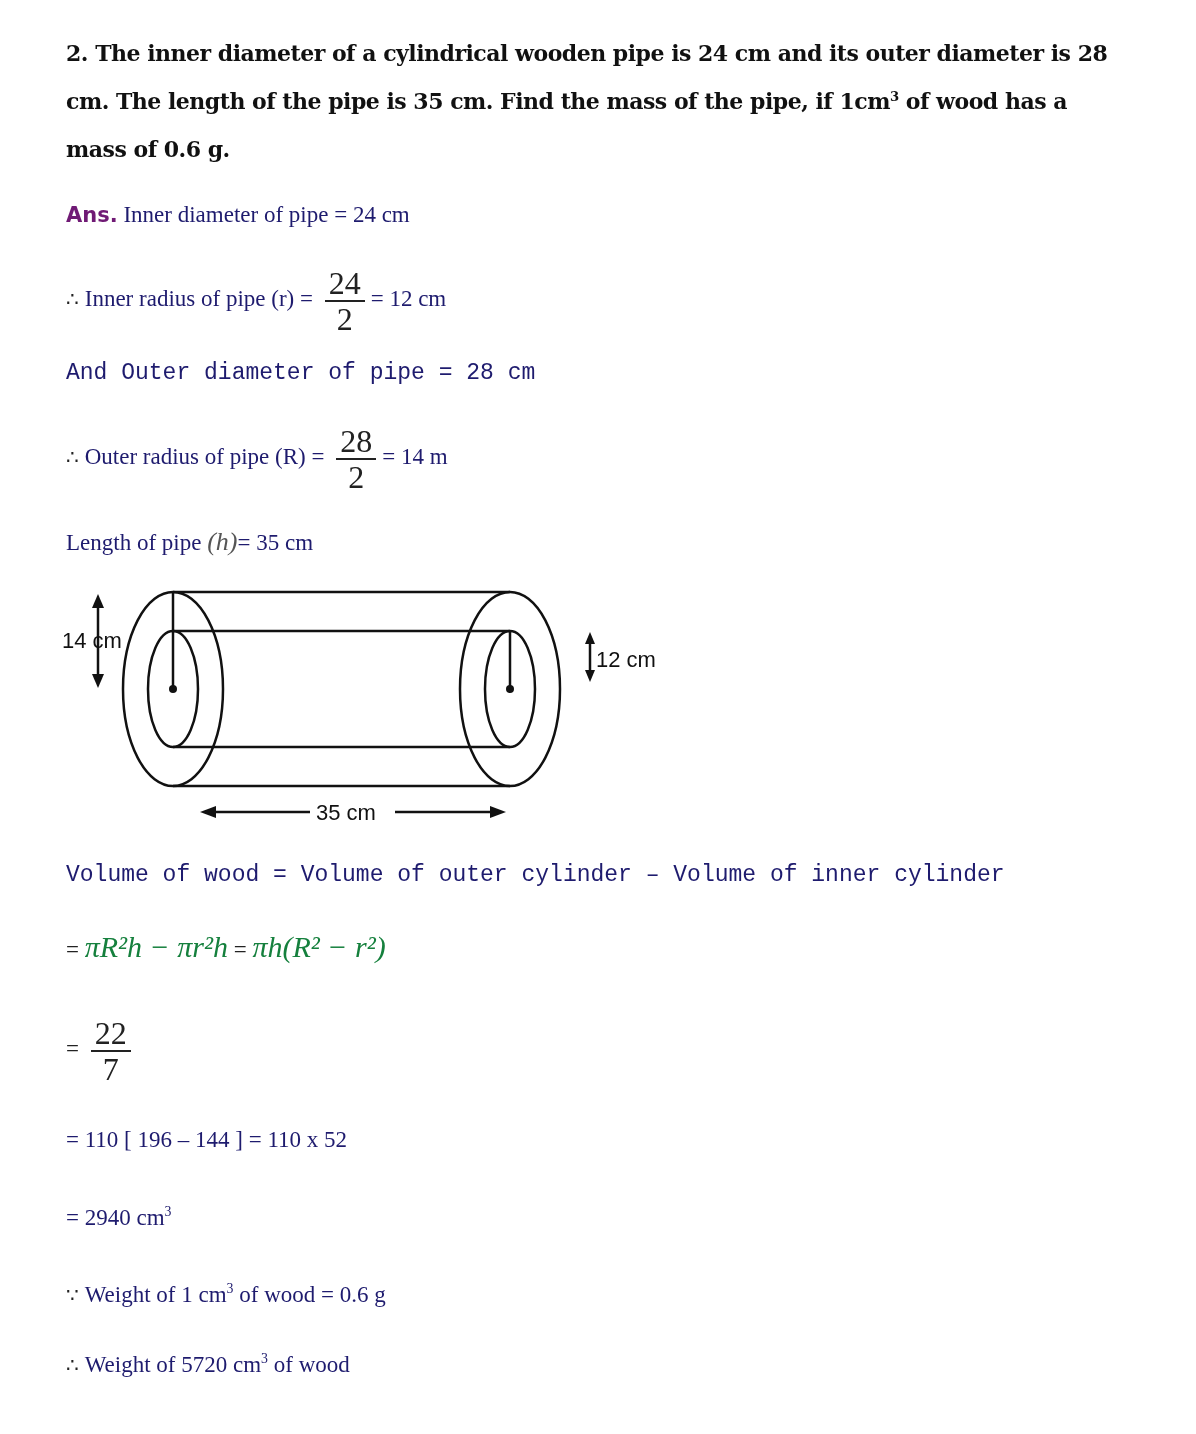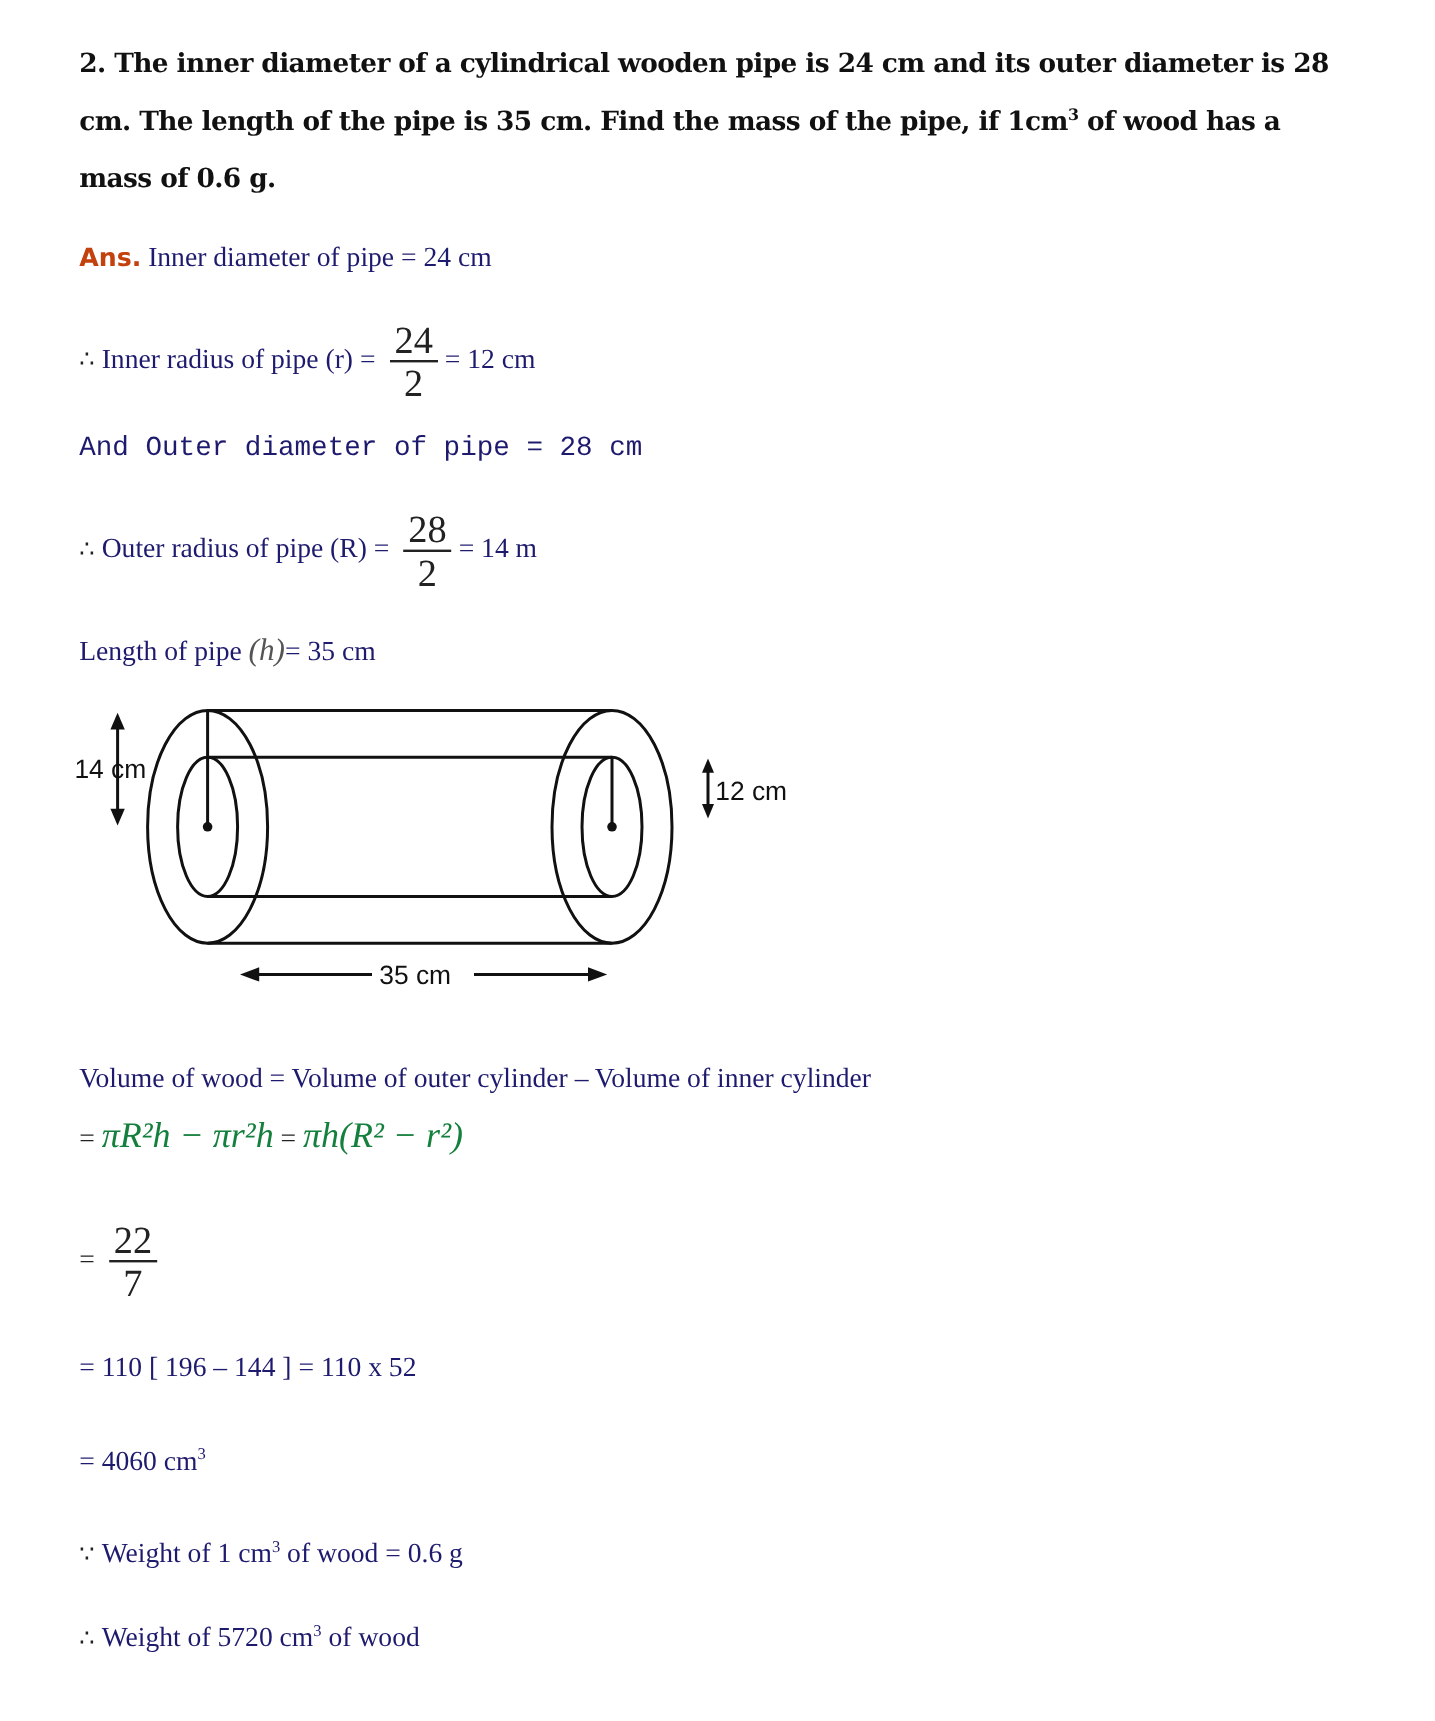--- a/index.html
+++ b/index.html
@@ -1,19 +1,19 @@
 <!DOCTYPE html>
 <html><head>
   <meta charset="utf-8">
   <style>
     html, body { margin: 0; padding: 0; background: #ffffff; }
     body { width: 1196px; height: 1434px; position: relative; overflow: hidden; }
     .q { position: absolute; left: 66px; font-family: "DejaVu Serif", serif; font-weight: bold; font-size: 22px; color: #111; letter-spacing: -0.5px; }
     .ln { position: absolute; left: 66px; font-family: "Liberation Serif", serif; font-size: 23px; color: #1e1b6e; white-space: nowrap; }
-    .ans { font-family: "DejaVu Sans", sans-serif; font-weight: bold; color: #c2410c; font-size: 21px; }
+    .ans { font-family: "DejaVu Sans", sans-serif; font-weight: bold; color: #701a75; font-size: 21px; }
     .sym { color: #222; font-size: 20px; margin-right: 6px; }
     .frac { display: inline-block; vertical-align: middle; text-align: center; color: #222; font-size: 32px; margin: 0 6px; }
     .frac .num { display: block; border-bottom: 2px solid #222; padding: 0 4px; line-height: 34px; }
     .frac .den { display: block; line-height: 34px; }
     .math { font-family: "Liberation Serif", serif; color: #15803d; font-size: 30px; font-style: italic; }
     sup { font-size: 60%; }
     .diagram { position: absolute; left: 60px; top: 582px; }
   </style>
 </head>
 <body>
@@ -74,38 +74,38 @@
     <polygon points="530,50 525,62 535,62"></polygon>
     <polygon points="530,100 525,88 535,88"></polygon>
     <polygon points="140,230 156,224 156,236"></polygon>
     <polygon points="446,230 430,224 430,236"></polygon>
   </g>
   <text x="2" y="66" font-family="Liberation Sans, sans-serif" font-size="22" fill="#111">14 cm</text>
   <text x="536" y="85" font-family="Liberation Sans, sans-serif" font-size="22" fill="#111">12 cm</text>
   <text x="256" y="238" font-family="Liberation Sans, sans-serif" font-size="22" fill="#111">35 cm</text>
 </svg>
 
-<div class="ln" style="top:886px;">Volume of wood = Volume of outer cylinder – Volume of inner cylinder</div>
+<div class="ln" style="top:862px;font-family:Liberation Mono, monospace;">Volume of wood = Volume of outer cylinder – Volume of inner cylinder</div>
 
 <div class="ln" style="top:930px;">
   <span style="color:#222;">=</span>
   <span class="math">πR²h − πr²h</span>
   <span style="color:#222;">=</span>
   <span class="math">πh(R² − r²)</span>
 </div>
 
 <div class="ln" style="top:1016px;">
   <span style="color:#222;">=</span>
   <span class="frac"><span class="num">22</span><span class="den">7</span></span>
 </div>
 
 <div class="ln" style="top:1127px;">= 110 [ 196 – 144 ] = 110 x 52</div>
 
 <div class="ln" style="top:1204px;">
-  <span>= 4060  cm</span><sup>3</sup>
+  <span>= 2940  cm</span><sup>3</sup>
 </div>
 
 <div class="ln" style="top:1281px;">
   <span class="sym">∵</span><span>Weight of 1 cm</span><sup>3</sup><span> of wood = 0.6 g</span>
 </div>
 
 <div class="ln" style="top:1351px;text-align:right;">
   <span class="sym">∴</span><span>Weight of 5720 cm</span><sup>3</sup><span> of wood</span>
 </div>
 

